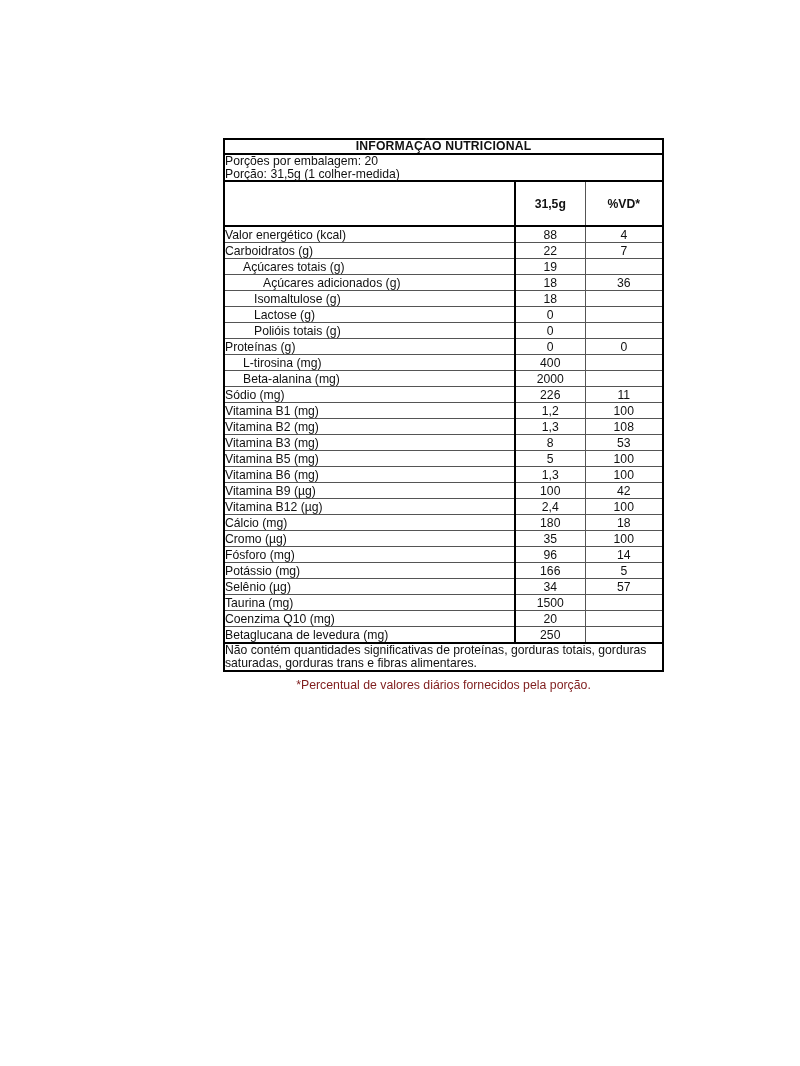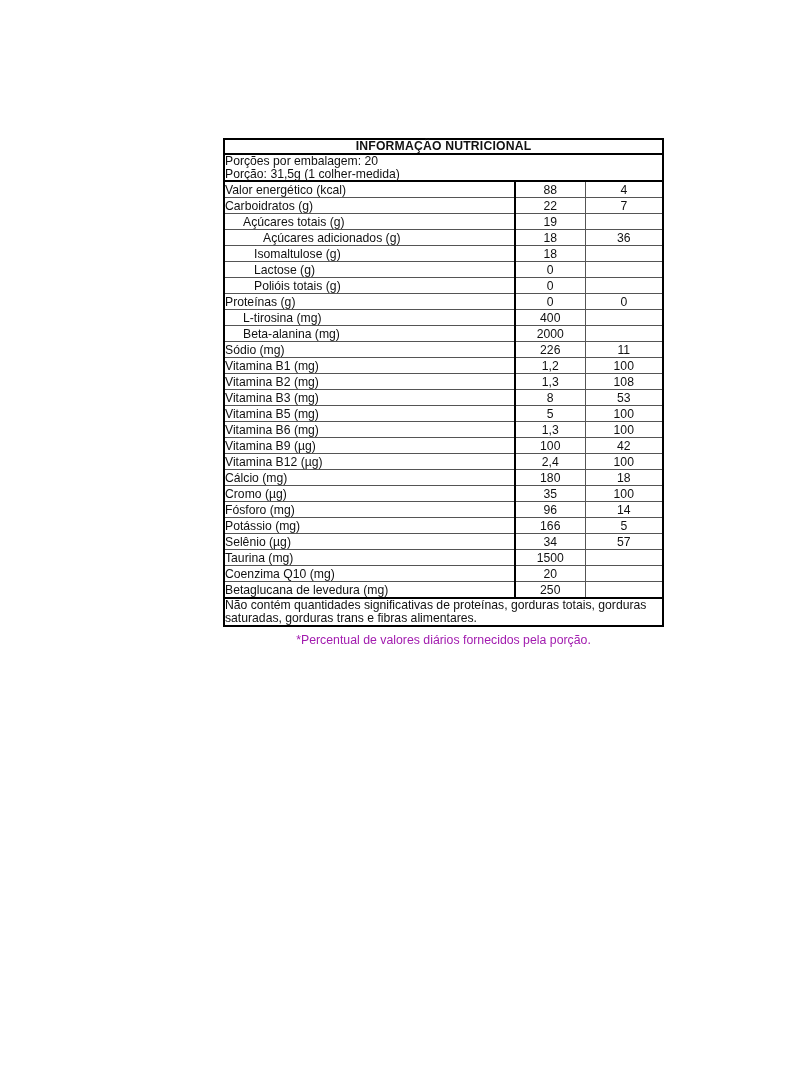--- a/index.html
+++ b/index.html
@@ -108,21 +108,21 @@
     line-height: 1.45;
     border-top: 2px solid #000 !important;
     text-align: left;
   }
 
   .below-note {
     width: 441px;
     text-align: center;
     font-size: 12.3px;
     padding-top: 6px;
-    color: #a21caf;
+    color: #7f1d1d;
   }
 </style>
 </head>
 <body>
 
 <div id="label-wrap">
   <table class="nutrition">
     <colgroup>
       <col class="c-name">
       <col class="c-val">
@@ -131,20 +131,25 @@
     <tbody>
       <tr>
         <td class="title-cell" colspan="3">INFORMAÇÃO NUTRICIONAL</td>
       </tr>
       <tr>
         <td class="servings-cell" colspan="3">
           <div>Porções por embalagem: 20</div>
           <div>Porção: 31,5g (1 colher-medida)</div>
         </td>
       </tr>
+      <tr>
+        <td class="hdr-blank"></td>
+        <td class="hdr-val">31,5g</td>
+        <td class="hdr-vd">%VD*</td>
+      </tr>
       </tbody>
       <tbody id="rows-body">
         <tr class="thick-top">
           <td class="name">Valor energético (kcal)</td>
           <td class="val">88</td>
           <td class="vd">4</td>
         </tr>
         <tr>
           <td class="name">Carboidratos (g)</td>
           <td class="val">22</td>

